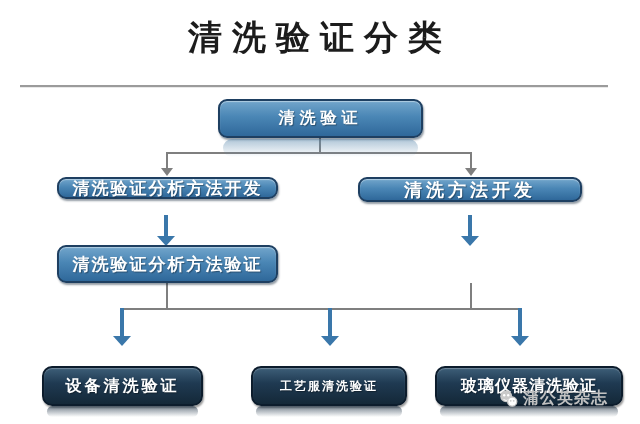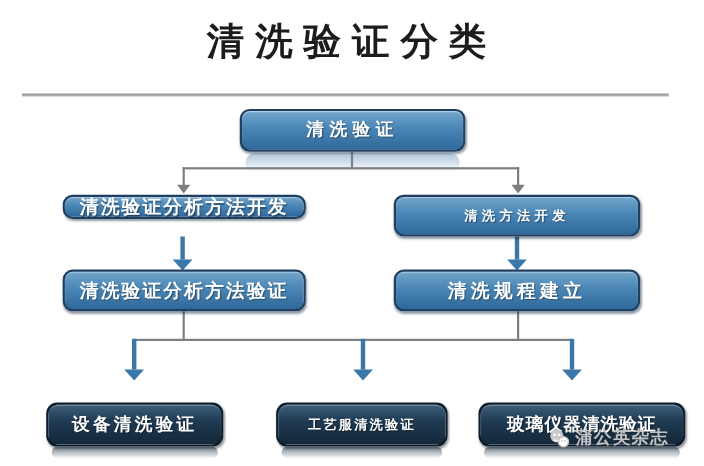--- a/index.html
+++ b/index.html
@@ -92,31 +92,28 @@
   <div class="bhead" style="left:511px;top:336px;"></div>
 
   <div class="box blue reflect-blue" style="left:218px;top:99px;width:205px;height:39px;font-size:16px;letter-spacing:5px;">
       <span>清洗验证</span>
     </div>
 
   <div class="box blue" style="left:57px;top:177px;width:221px;height:22px;font-size:17px;letter-spacing:2px;">
       <span>清洗验证分析方法开发</span>
     </div>
 
-  <div class="box blue" style="left:358px;top:177px;width:224px;height:38px;font-size:12px;letter-spacing:4px;">
+  <div class="box blue" style="left:358px;top:177px;width:224px;height:25px;font-size:18px;letter-spacing:4px;">
       <span>清洗方法开发</span>
     </div>
 
   <div class="box blue" style="left:57px;top:245px;width:221px;height:38px;font-size:17px;letter-spacing:2px;">
       <span>清洗验证分析方法验证</span>
     </div>
 
-  <div class="box blue" style="left:358px;top:245px;width:224px;height:38px;font-size:17px;letter-spacing:4px;">
-      <span>清洗规程建立</span>
-    </div>
 
   <div class="box dark reflect-dark" style="left:42px;top:346px;width:161px;height:40px;font-size:16px;letter-spacing:3px;">
       <span>设备清洗验证</span>
     </div>
 
   <div class="box dark reflect-dark" style="left:251px;top:346px;width:156px;height:40px;font-size:12px;letter-spacing:2px;">
       <span>工艺服清洗验证</span>
     </div>
 
   <div class="box dark reflect-dark" style="left:435px;top:346px;width:188px;height:40px;font-size:16px;letter-spacing:1px;">

